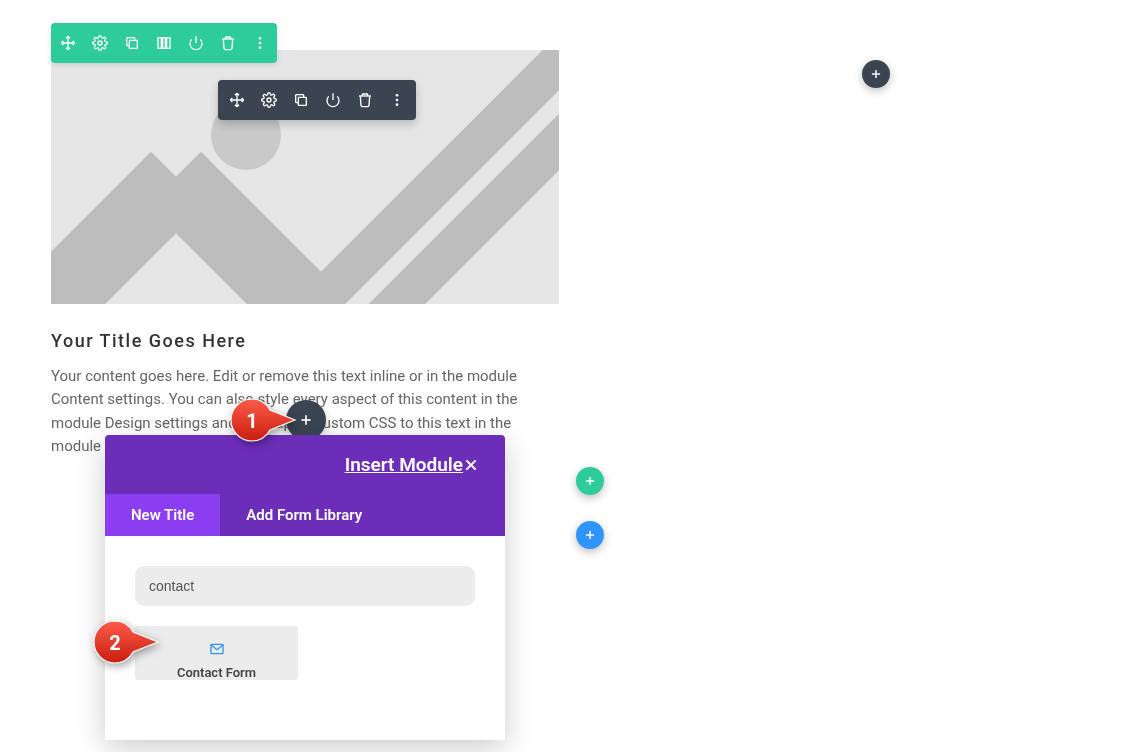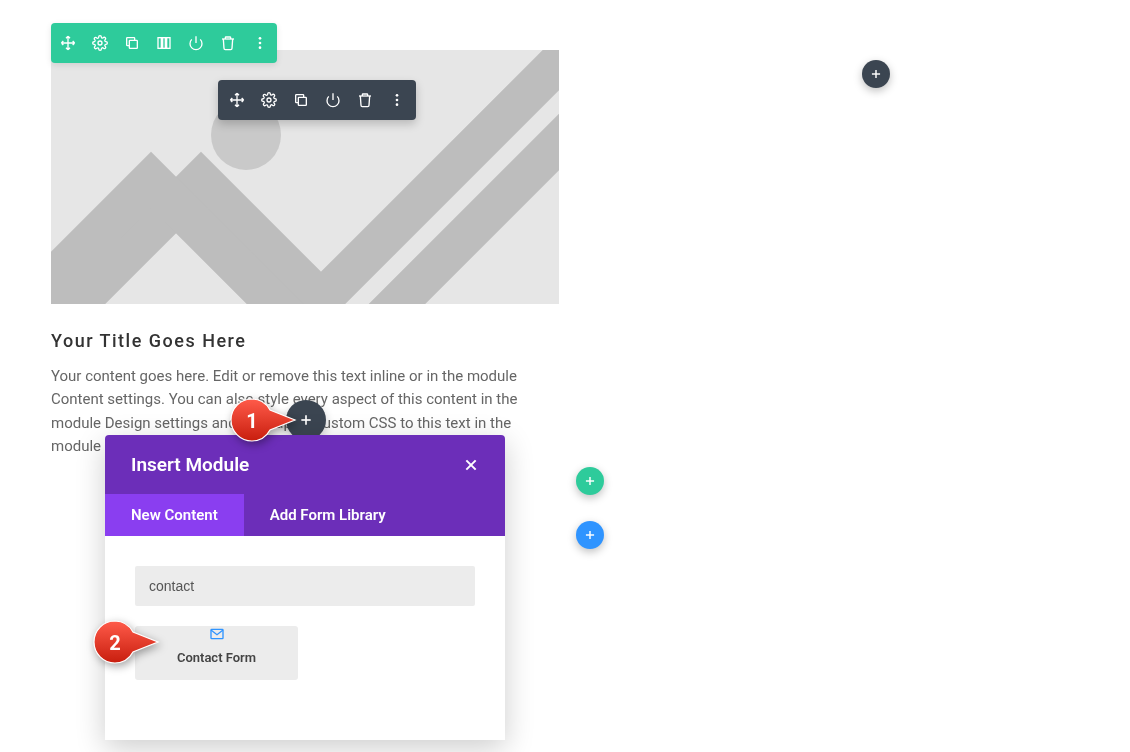--- a/index.html
+++ b/index.html
@@ -143,21 +143,22 @@
       box-shadow: 0 8px 30px rgba(0,0,0,0.2);
       z-index: 20;
       overflow: hidden;
     }
     .modal-header {
       background: #6c2eb9;
       color: #fff;
       padding: 18px 26px;
       display: flex;
       align-items: center;
-      justify-content: space-between;
+      justify-content: flex-end;
+      text-decoration: underline;
     }
     .modal-title {
       font-size: 19px;
       font-weight: 600;
     }
     .modal-close {
       cursor: pointer;
       display: flex;
     }
     .modal-close svg { stroke: #fff; stroke-width: 3; }
@@ -178,40 +179,40 @@
     }
 
     .modal-body {
       padding: 30px 30px 60px 30px;
       background: #fff;
     }
     .search-box {
       width: 100%;
       background: #ececec;
       border: none;
-      border-radius: 2px;
+      border-radius: 9px;
       padding: 12px 14px;
       font-size: 14px;
       color: #555;
       outline: none;
     }
 
     .module-grid {
       margin-top: 20px;
       display: flex;
     }
     .module-item {
       width: 163px;
       height: 54px;
       background: #ececec;
       border-radius: 3px;
       display: flex;
       flex-direction: column;
       align-items: center;
-      justify-content: flex-start;
+      justify-content: flex-end;
       gap: 4px;
       cursor: pointer;
     }
     .module-item-icon svg { stroke: #2f94ff; fill: none; stroke-width: 2; }
     .module-item-label {
       font-size: 13px;
       font-weight: 600;
       color: #444;
     }
 
@@ -378,21 +379,21 @@
   <div class="modal-header">
     <div class="modal-title">Insert Module</div>
     <div class="modal-close">
       <svg width="16" height="16" viewBox="0 0 24 24" fill="none">
           <line x1="5" y1="5" x2="19" y2="19"></line>
           <line x1="19" y1="5" x2="5" y2="19"></line>
         </svg>
     </div>
   </div>
   <div class="modal-tabs">
-    <div class="modal-tab active">New Content</div>
+    <div class="modal-tab active">New Title</div>
     <div class="modal-tab">Add Form Library</div>
   </div>
   <div class="modal-body">
     <input class="search-box" type="text" value="contact" style="">
     <div class="module-grid">
       <div class="module-item">
         <span class="module-item-icon">
           <svg width="18" height="16" viewBox="0 0 24 24">
               <rect x="3" y="5" width="18" height="14" rx="1"></rect>
               <polyline points="3,6 12,13 21,6"></polyline>

